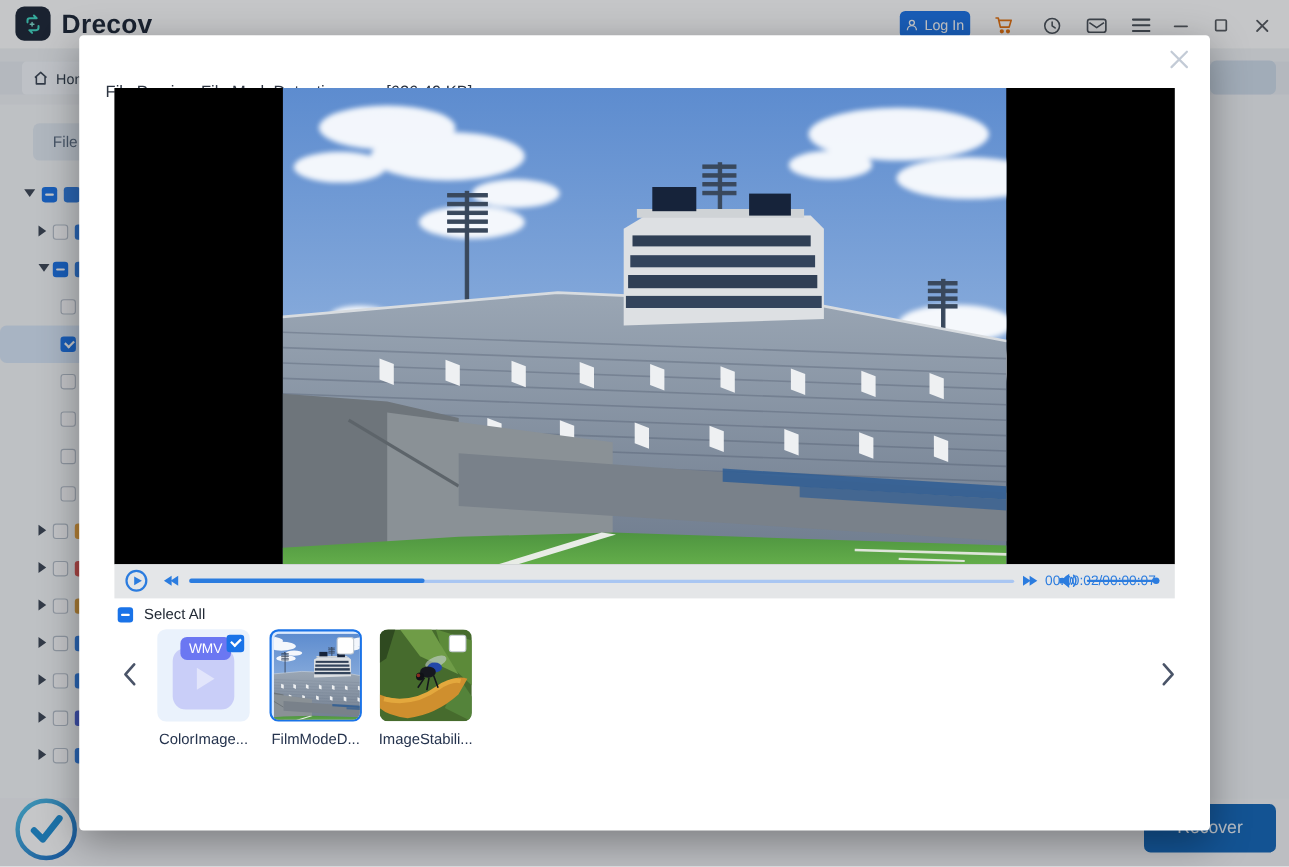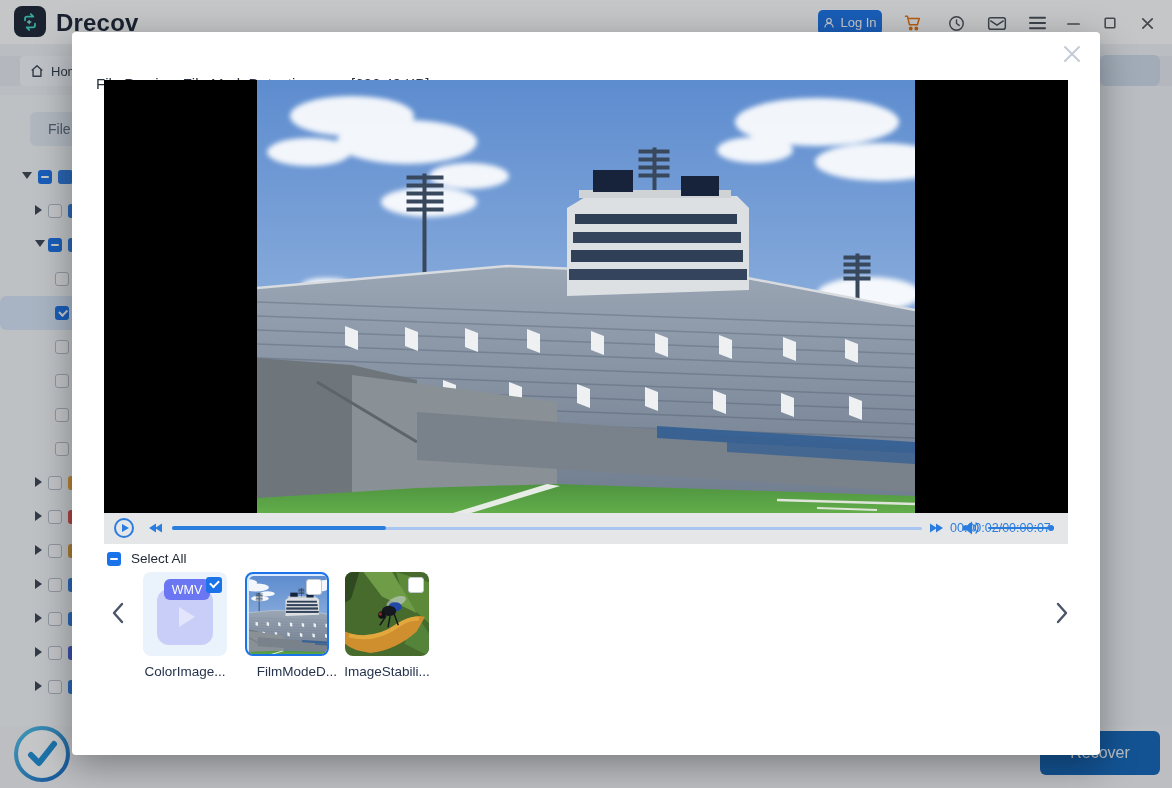--- a/index.html
+++ b/index.html
@@ -448,21 +448,21 @@
       <span class="thumb-cb unchecked"></span>
     </div>
     <div class="thumb thumb3">
       <svg width="84" height="84" viewBox="0 0 84 84">
           <use href="#insect-art" width="84" height="84"></use>
         </svg>
       <span class="thumb-cb unchecked"></span>
     </div>
 
     <div class="thumb-label" style="left:63px;">ColorImage...</div>
-    <div class="thumb-label" style="left:165px;text-align:right;">FilmModeD...</div>
+    <div class="thumb-label" style="left:165px;">FilmModeD...</div>
     <div class="thumb-label" style="left:265px;">ImageStabili...</div>
 
     <div class="carousel-arrow" style="left:978px;">
       <svg width="22" height="26" viewBox="0 0 22 26" fill="none" stroke="#4a5468" stroke-width="2.4" stroke-linecap="round" stroke-linejoin="round">
           <path d="M8 4 l8 9 -8 9"></path>
         </svg>
     </div>
 
   </div>
 

